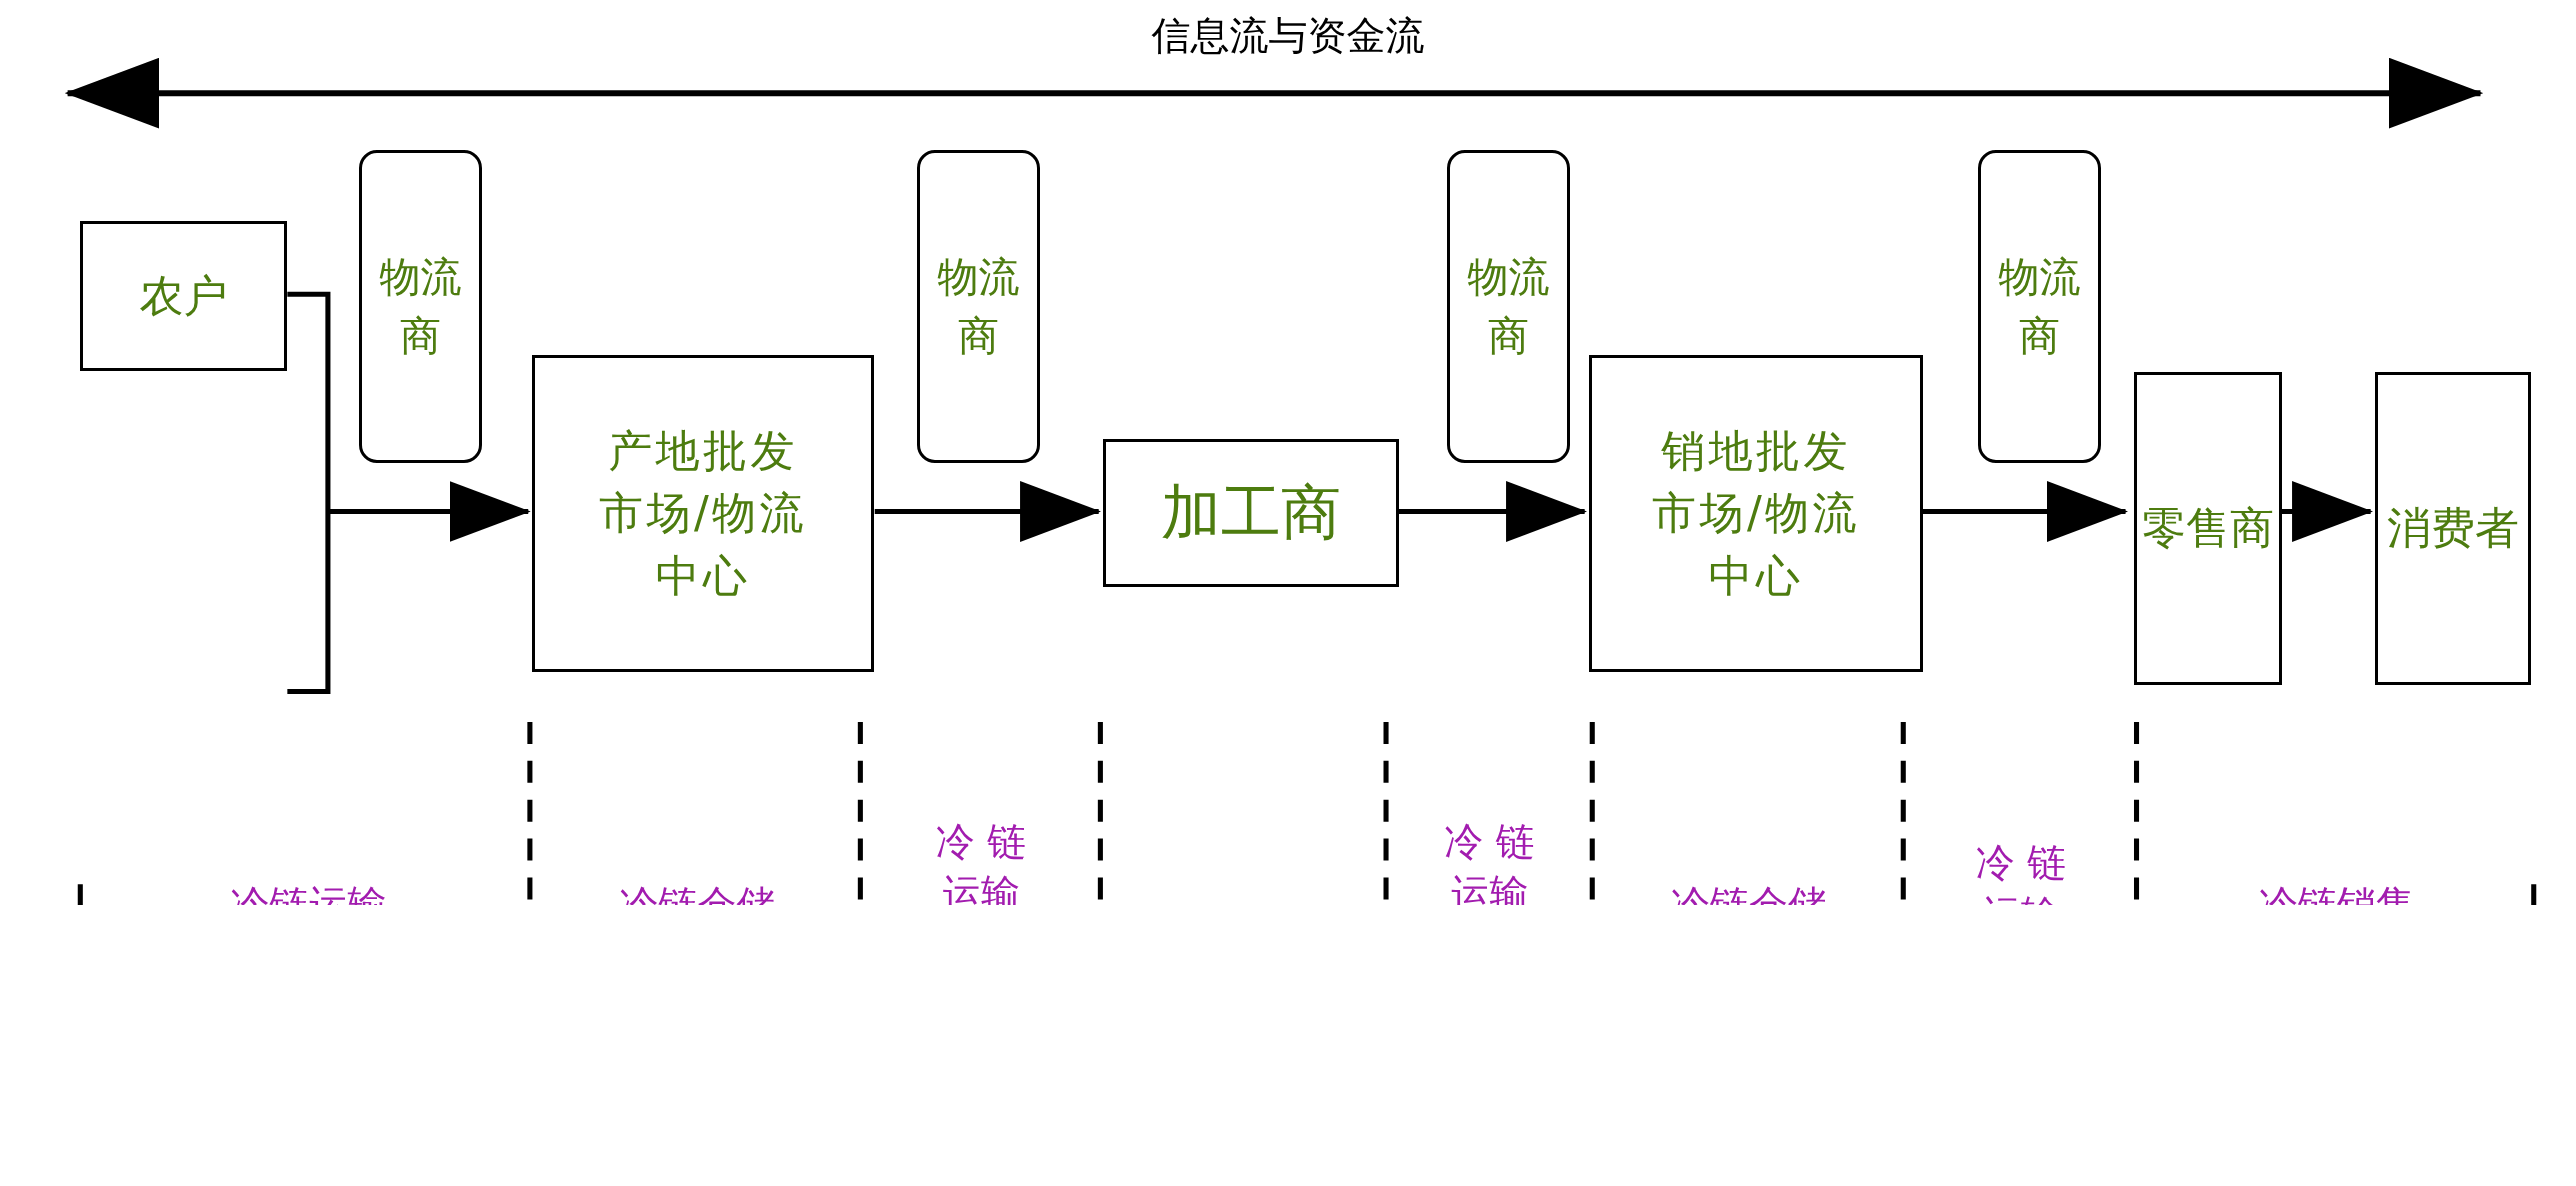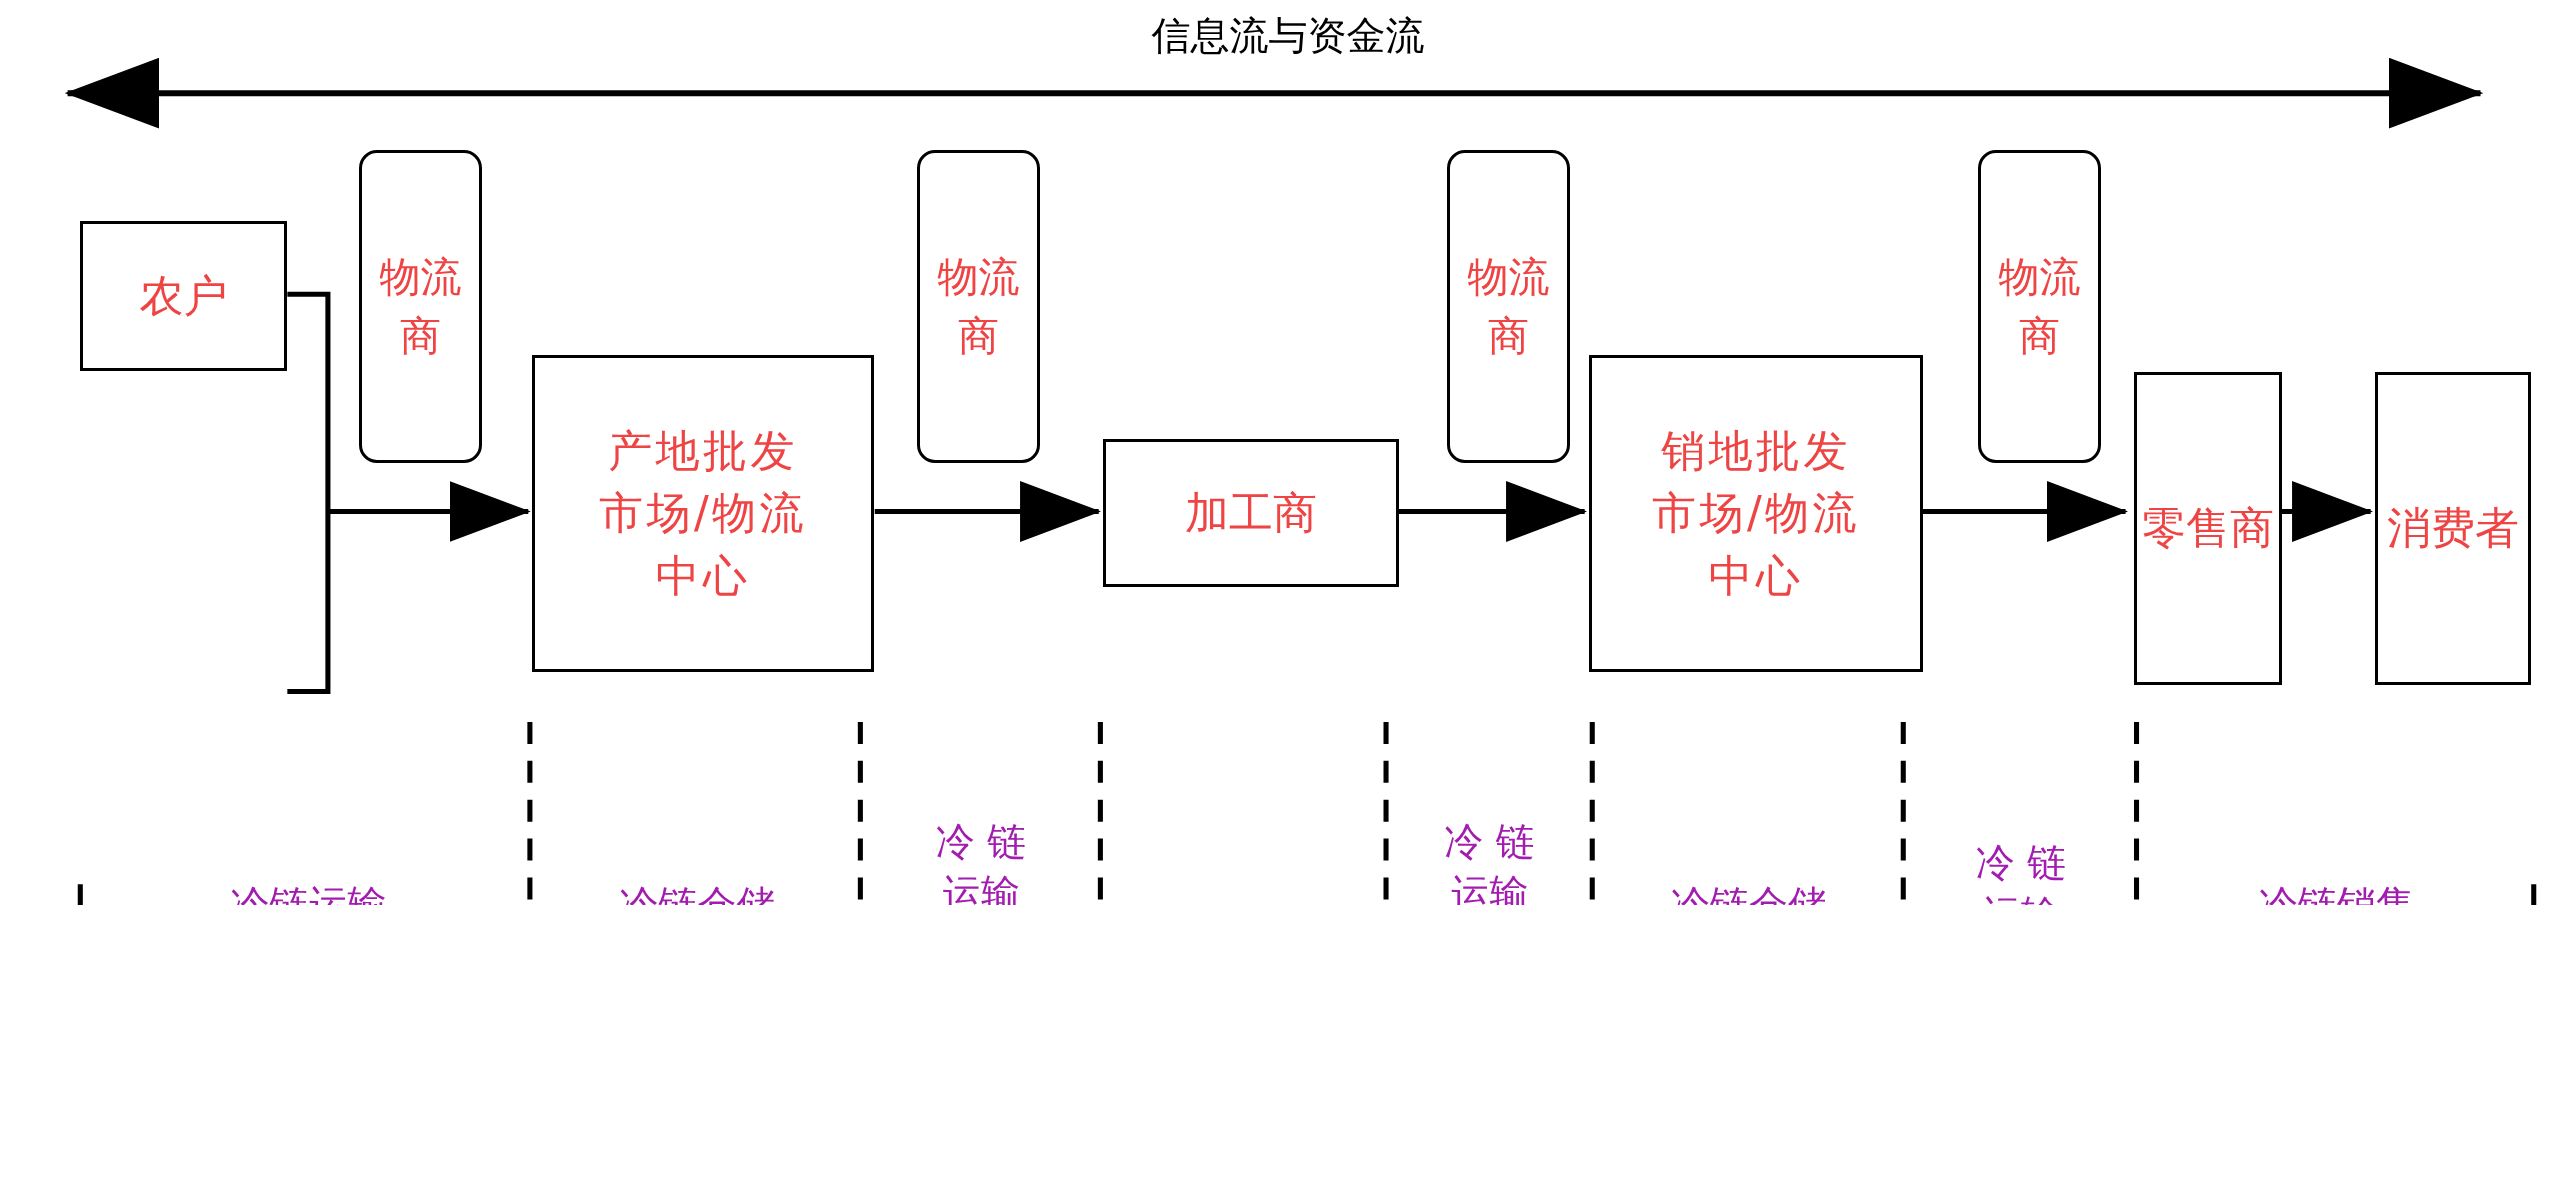--- a/index.html
+++ b/index.html
@@ -28,21 +28,21 @@
   .node {
     position: absolute;
     box-sizing: border-box;
     border: 3.4px solid #000000;
     background: #ffffff;
     display: flex;
     align-items: center;
     justify-content: center;
     text-align: center;
     line-height: 1.42;
-    color: #ef4444;
+    color: #4d7c0f;
   }
   .node.rounded {
     border-radius: 18px;
   }
   .node .txt {
     display: block;
     width: 100%;
     padding: 0 5px;
     box-sizing: border-box;
     white-space: pre-line;
@@ -125,21 +125,21 @@
     <span class="txt">农户</span>
   </div>
 
 
   <div class="node" style="left:532px; top:355px; width:342px; height:317px; font-size:44px; letter-spacing:3.4px;">
     <span class="txt">产地批发
 市场/物流
 中心</span>
   </div>
 
-  <div class="node" style="left:1103px; top:439px; width:296px; height:148px; font-size:44px;">
+  <div class="node" style="left:1103px; top:439px; width:296px; height:148px; font-size:60px;">
     <span class="txt">加工商</span>
   </div>
 
   <div class="node" style="left:1589px; top:355px; width:334px; height:317px; font-size:44px; letter-spacing:3.4px;">
     <span class="txt">销地批发
 市场/物流
 中心</span>
   </div>
 
   <div class="node" style="left:2134px; top:372px; width:148px; height:313px; font-size:44px;">

